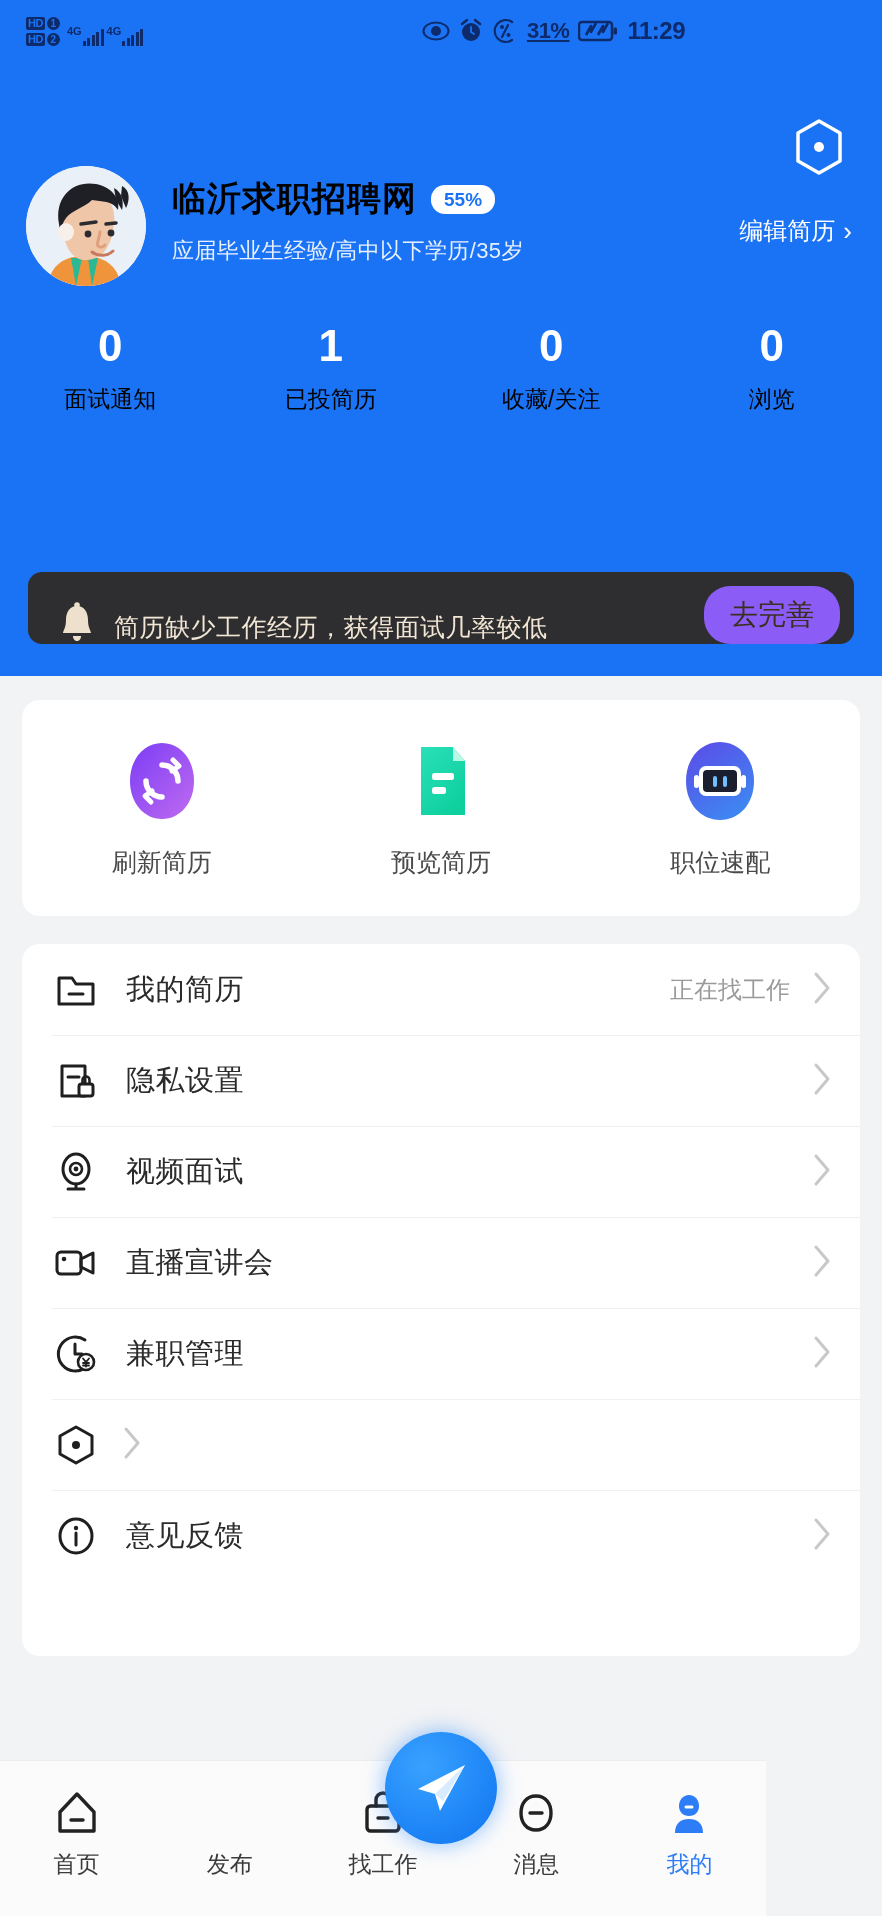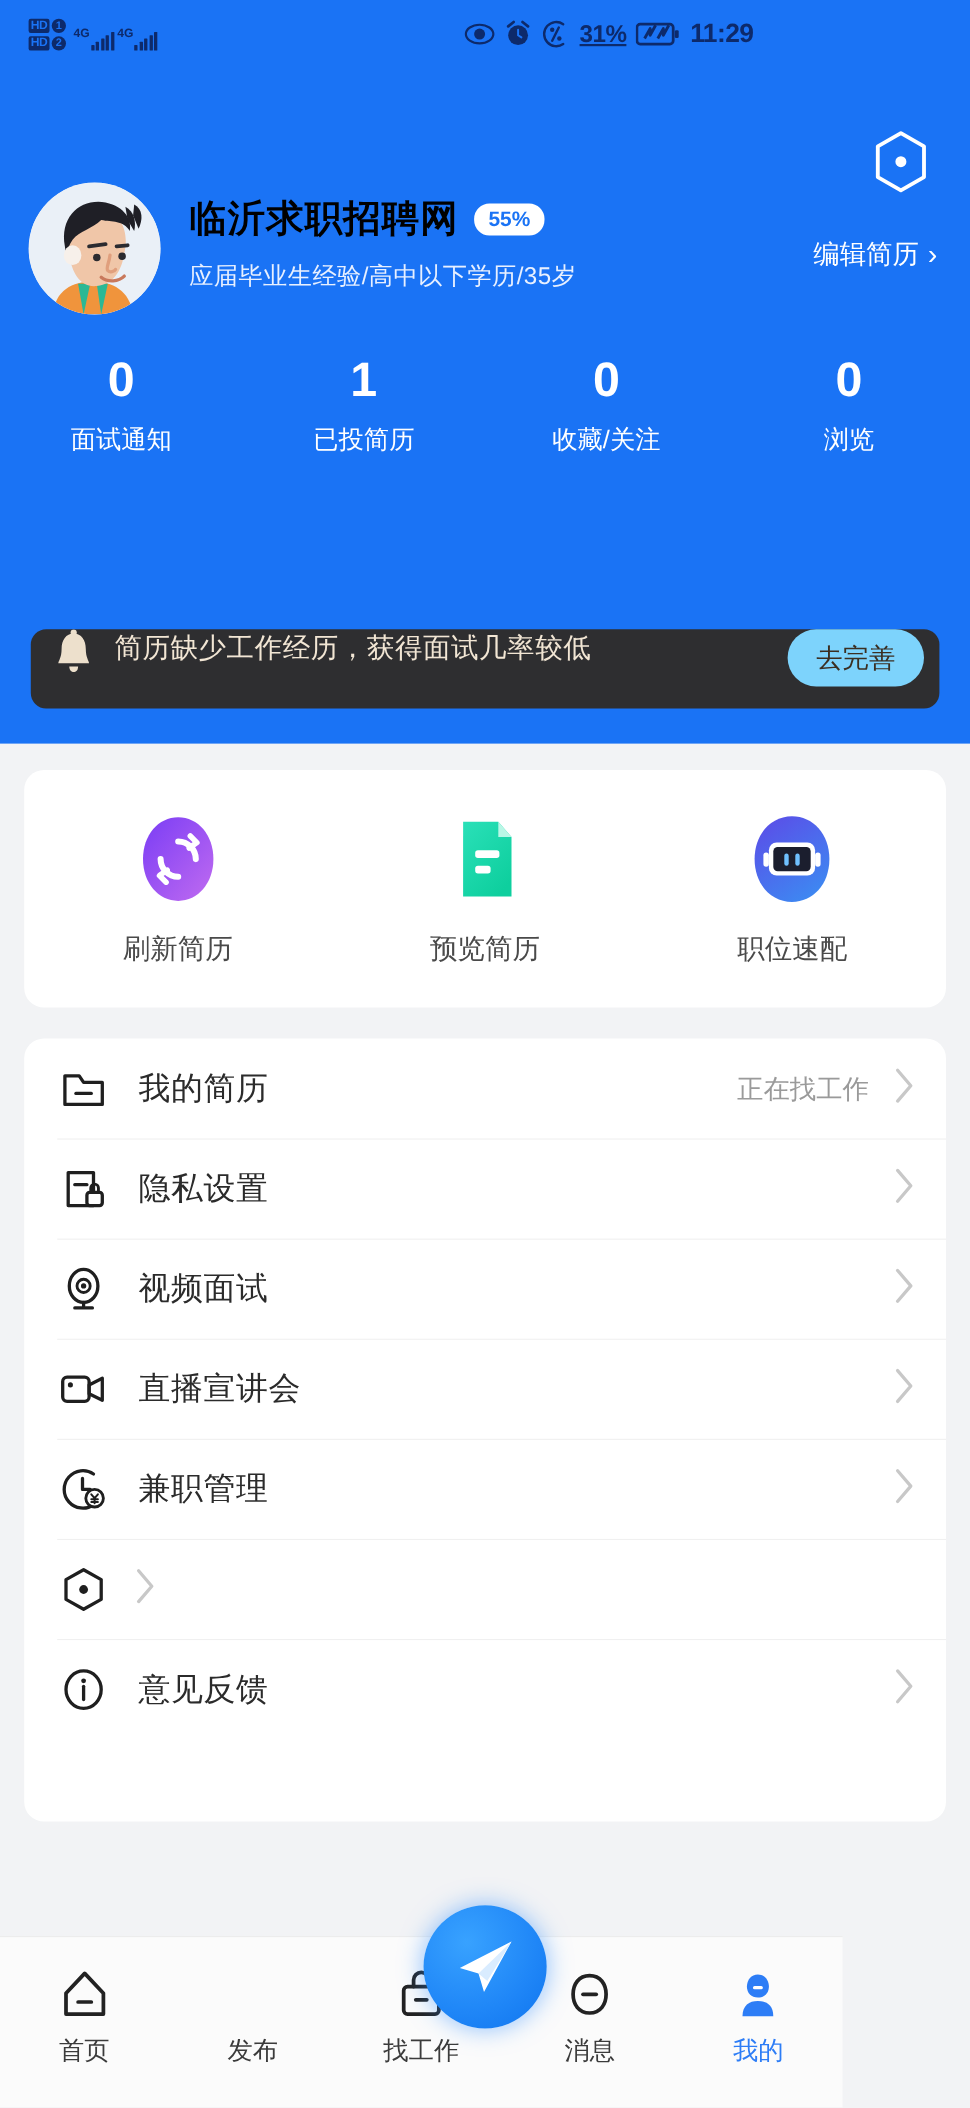--- a/index.html
+++ b/index.html
@@ -71,32 +71,32 @@
     position: absolute; right: 30px; top: 215px;
     display: flex; align-items: center; gap: 8px;
     color: #fff; font-size: 24px; cursor: pointer;
   }
   .edit-resume .chev { font-size: 26px; font-weight: 300; }
 
   
   .stats { position: absolute; left: 0; top: 320px; width: 882px; display: flex; }
   .stat { flex: 1; text-align: center; cursor: pointer; }
   .stat-num { font-size: 44px; font-weight: bold; color: #fff; line-height: 52px; }
-  .stat-label { margin-top: 12px; font-size: 23px; color: #ffffff; }
+  .stat-label { margin-top: 12px; font-size: 23px; color: #000000; }
 
   
   .alert {
     position: absolute; left: 28px; top: 572px; width: 826px; height: 72px;
     background: #2e2e30; border-radius: 14px;
-    display: flex; align-items: flex-start; padding: 0 14px 0 20px;
+    display: flex; align-items: flex-end; padding: 0 14px 0 30px;
   }
   .alert .bell { flex: none; margin-right: 18px; }
   .alert-text { flex: 1; font-size: 25px; color: #f2e6d4; letter-spacing: 0.5px; }
   .alert-btn {
-    flex: none; background: #7dd3fc; color: #3b2f22; font-size: 24px;
+    flex: none; background: #8b5cf6; color: #3b2f22; font-size: 28px;
     border-radius: 26px; padding: 10px 26px; border: none; cursor: pointer;
     font-family: Liberation Serif, serif;
   }
 
   
   .card {
     position: absolute; left: 22px; width: 838px;
     background: #fff; border-radius: 18px;
   }
   .quick-card { top: 700px; height: 216px; display: flex; align-items: center; }

